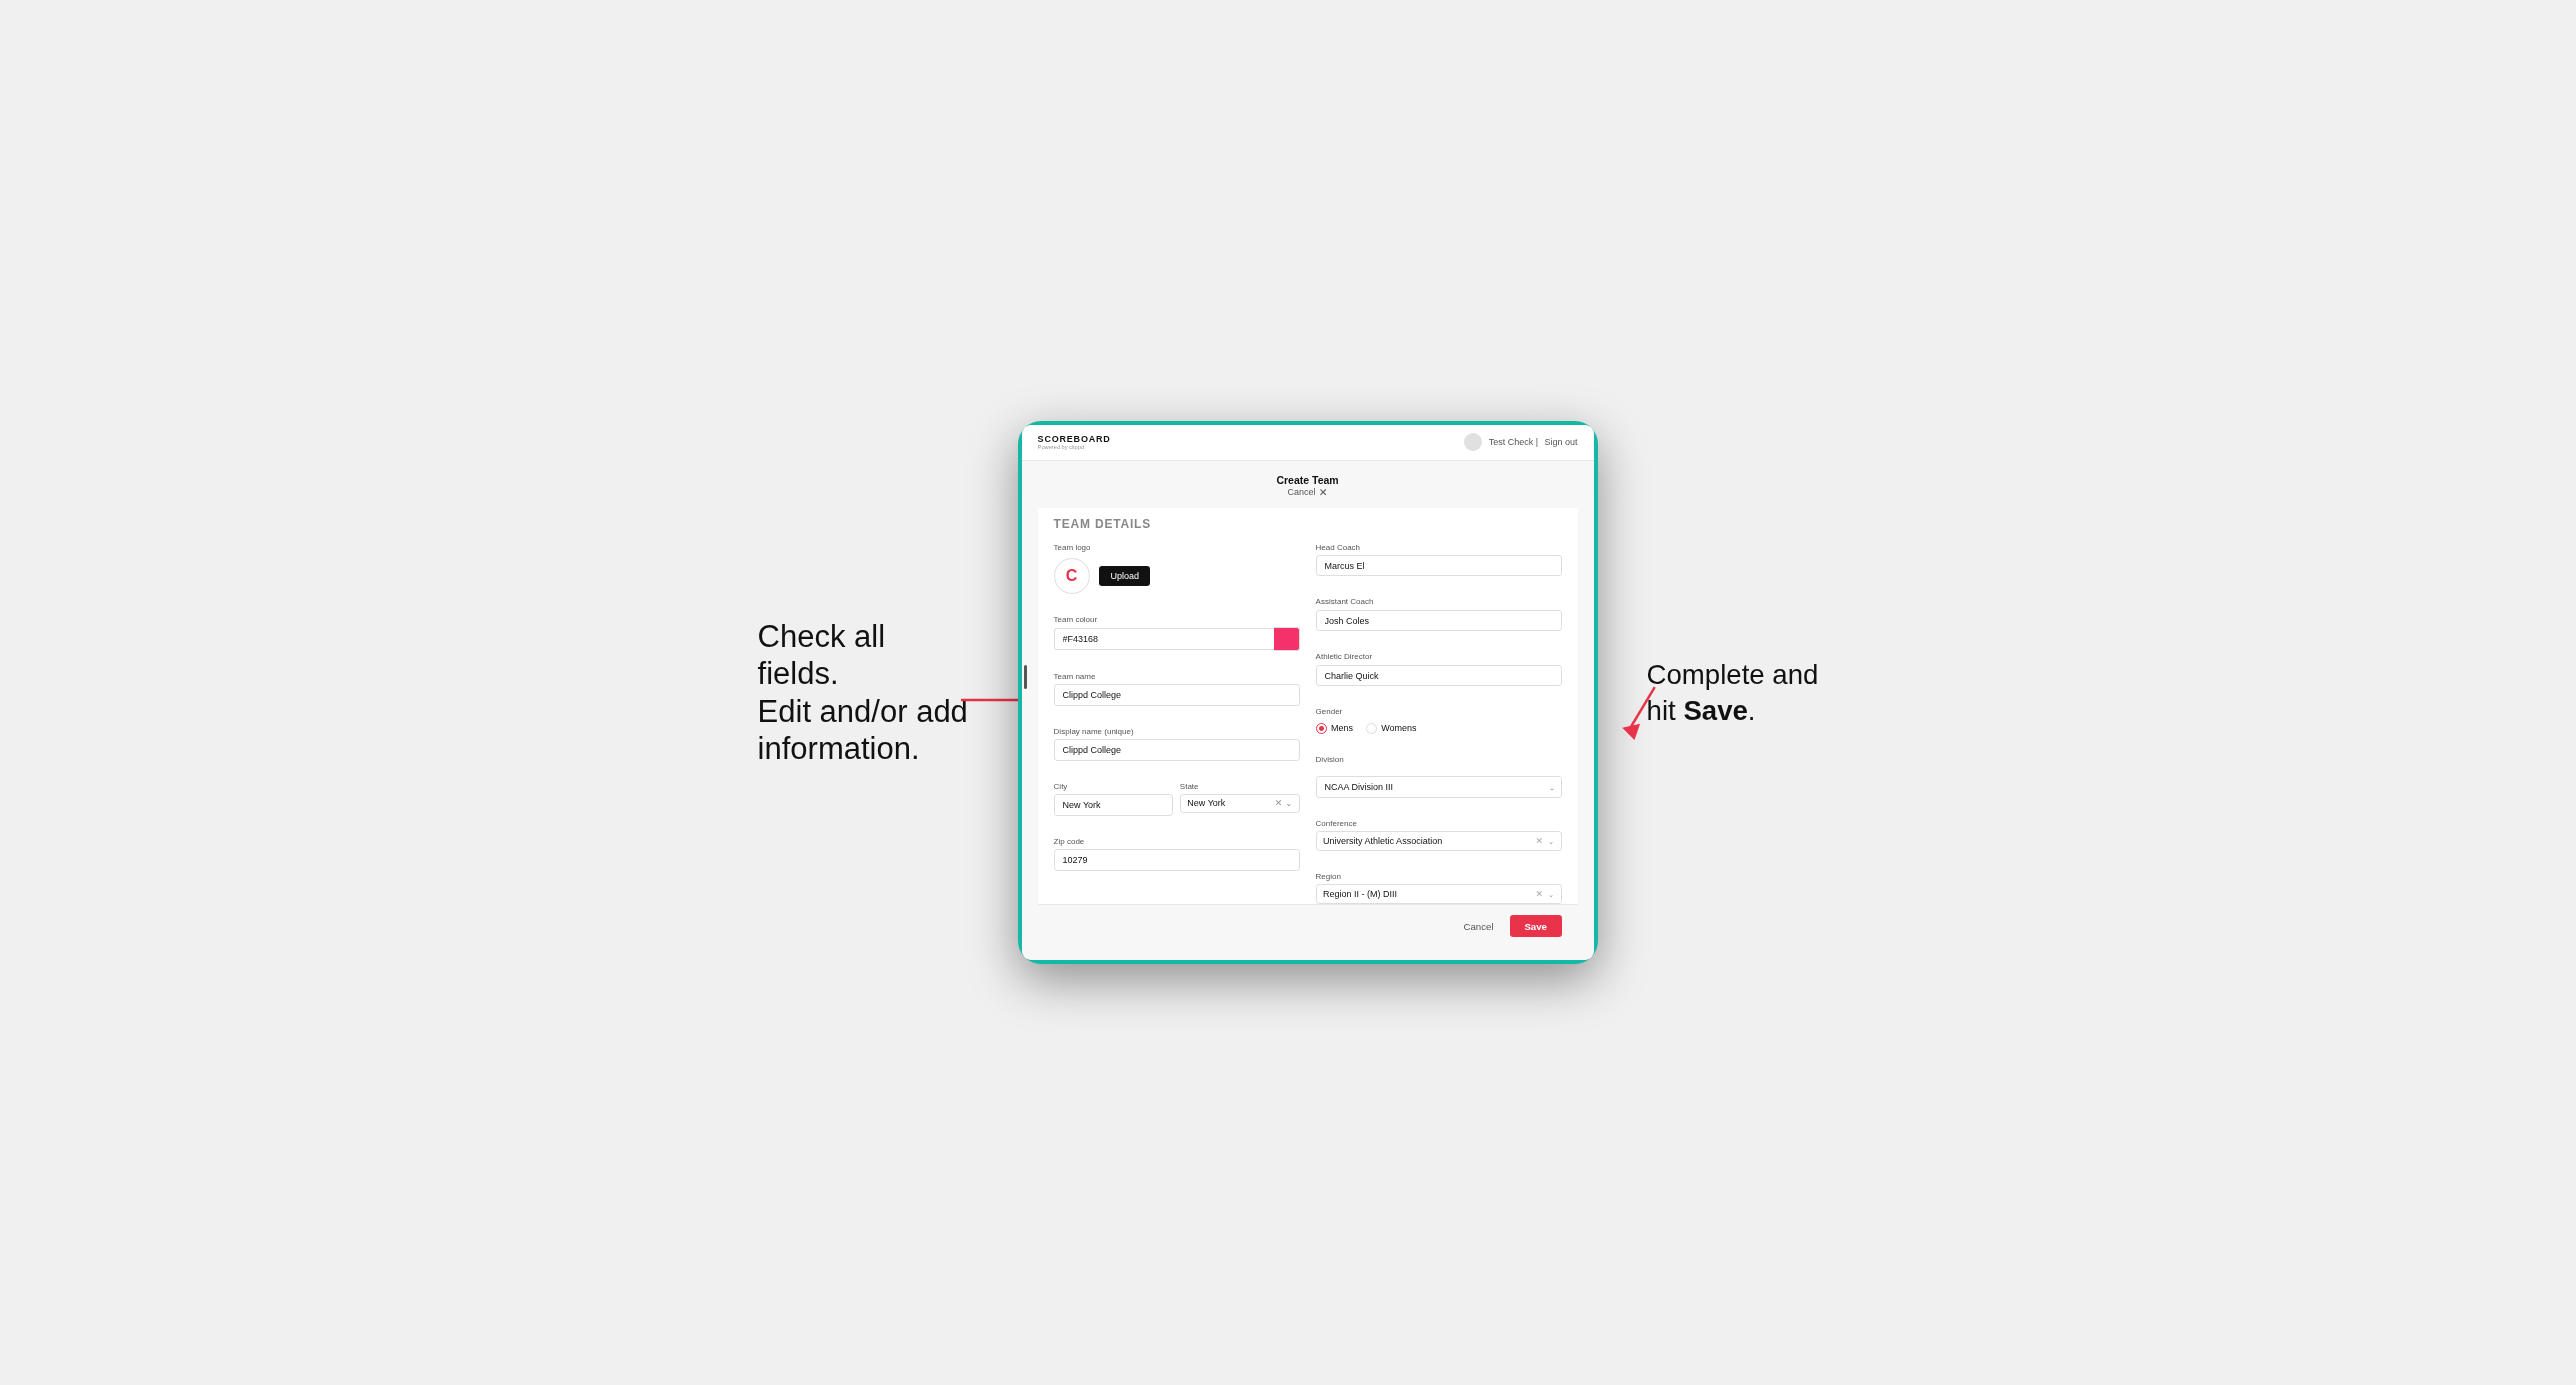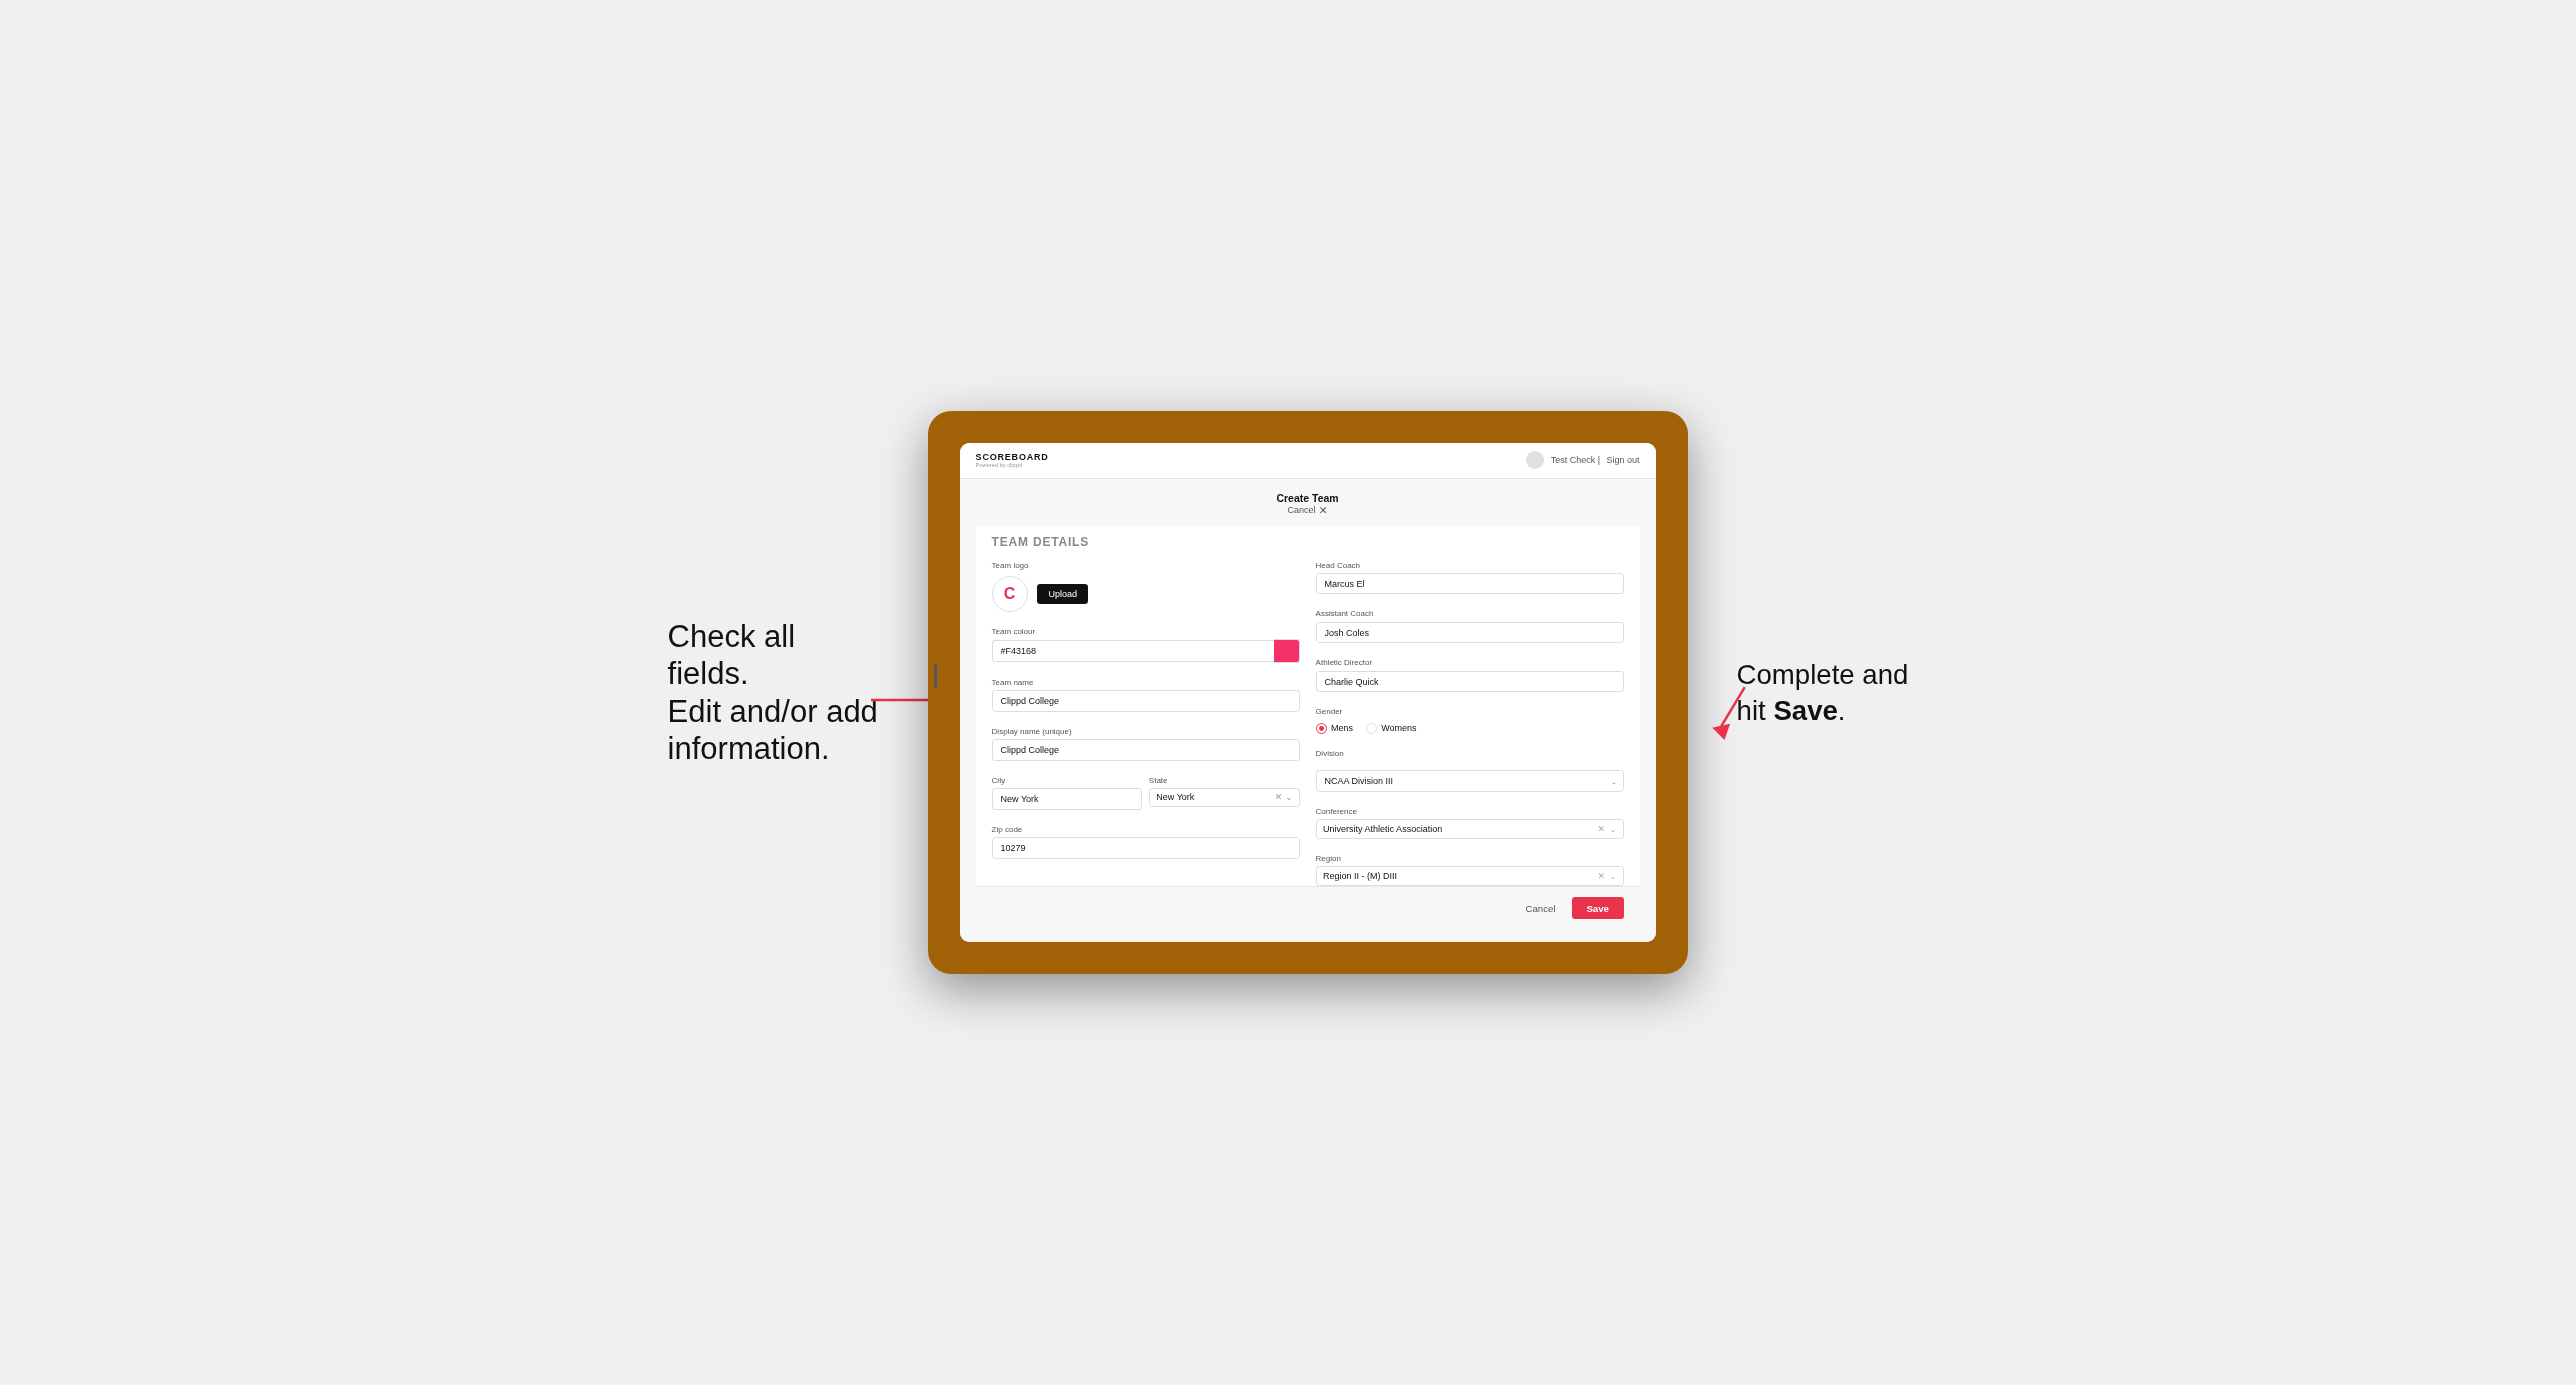--- a/index.html
+++ b/index.html
@@ -16,25 +16,25 @@
     .page-container {
       display: flex;
       align-items: center;
       justify-content: center;
       width: 100%;
       gap: 49px;
       position: relative;
     }
 
     .tablet-frame {
-      background: #a16207;
+      background: #14b8a6;
       border-radius: 23px;
-      padding: 32px;
+      padding: 4px;
       box-shadow: 0 16px 49px rgba(0,0,0,0.4);
-      width: 760px;
+      width: 580px;
       flex-shrink: 0;
       position: relative;
     }
 
     .tablet-screen {
       background: #fff;
       border-radius: 9.7px;
       overflow: hidden;
     }
 
@@ -148,21 +148,21 @@
 
     .form-grid {
       display: grid;
       grid-template-columns: 1fr 1fr;
       gap: 13px 16px;
     }
 
     .form-col {
       display: flex;
       flex-direction: column;
-      gap: 15px;
+      gap: 21px;
     }
 
     .form-field {
       display: flex;
       flex-direction: column;
       gap: 3.2px;
     }
 
     .form-label {
       font-size: 8px;

